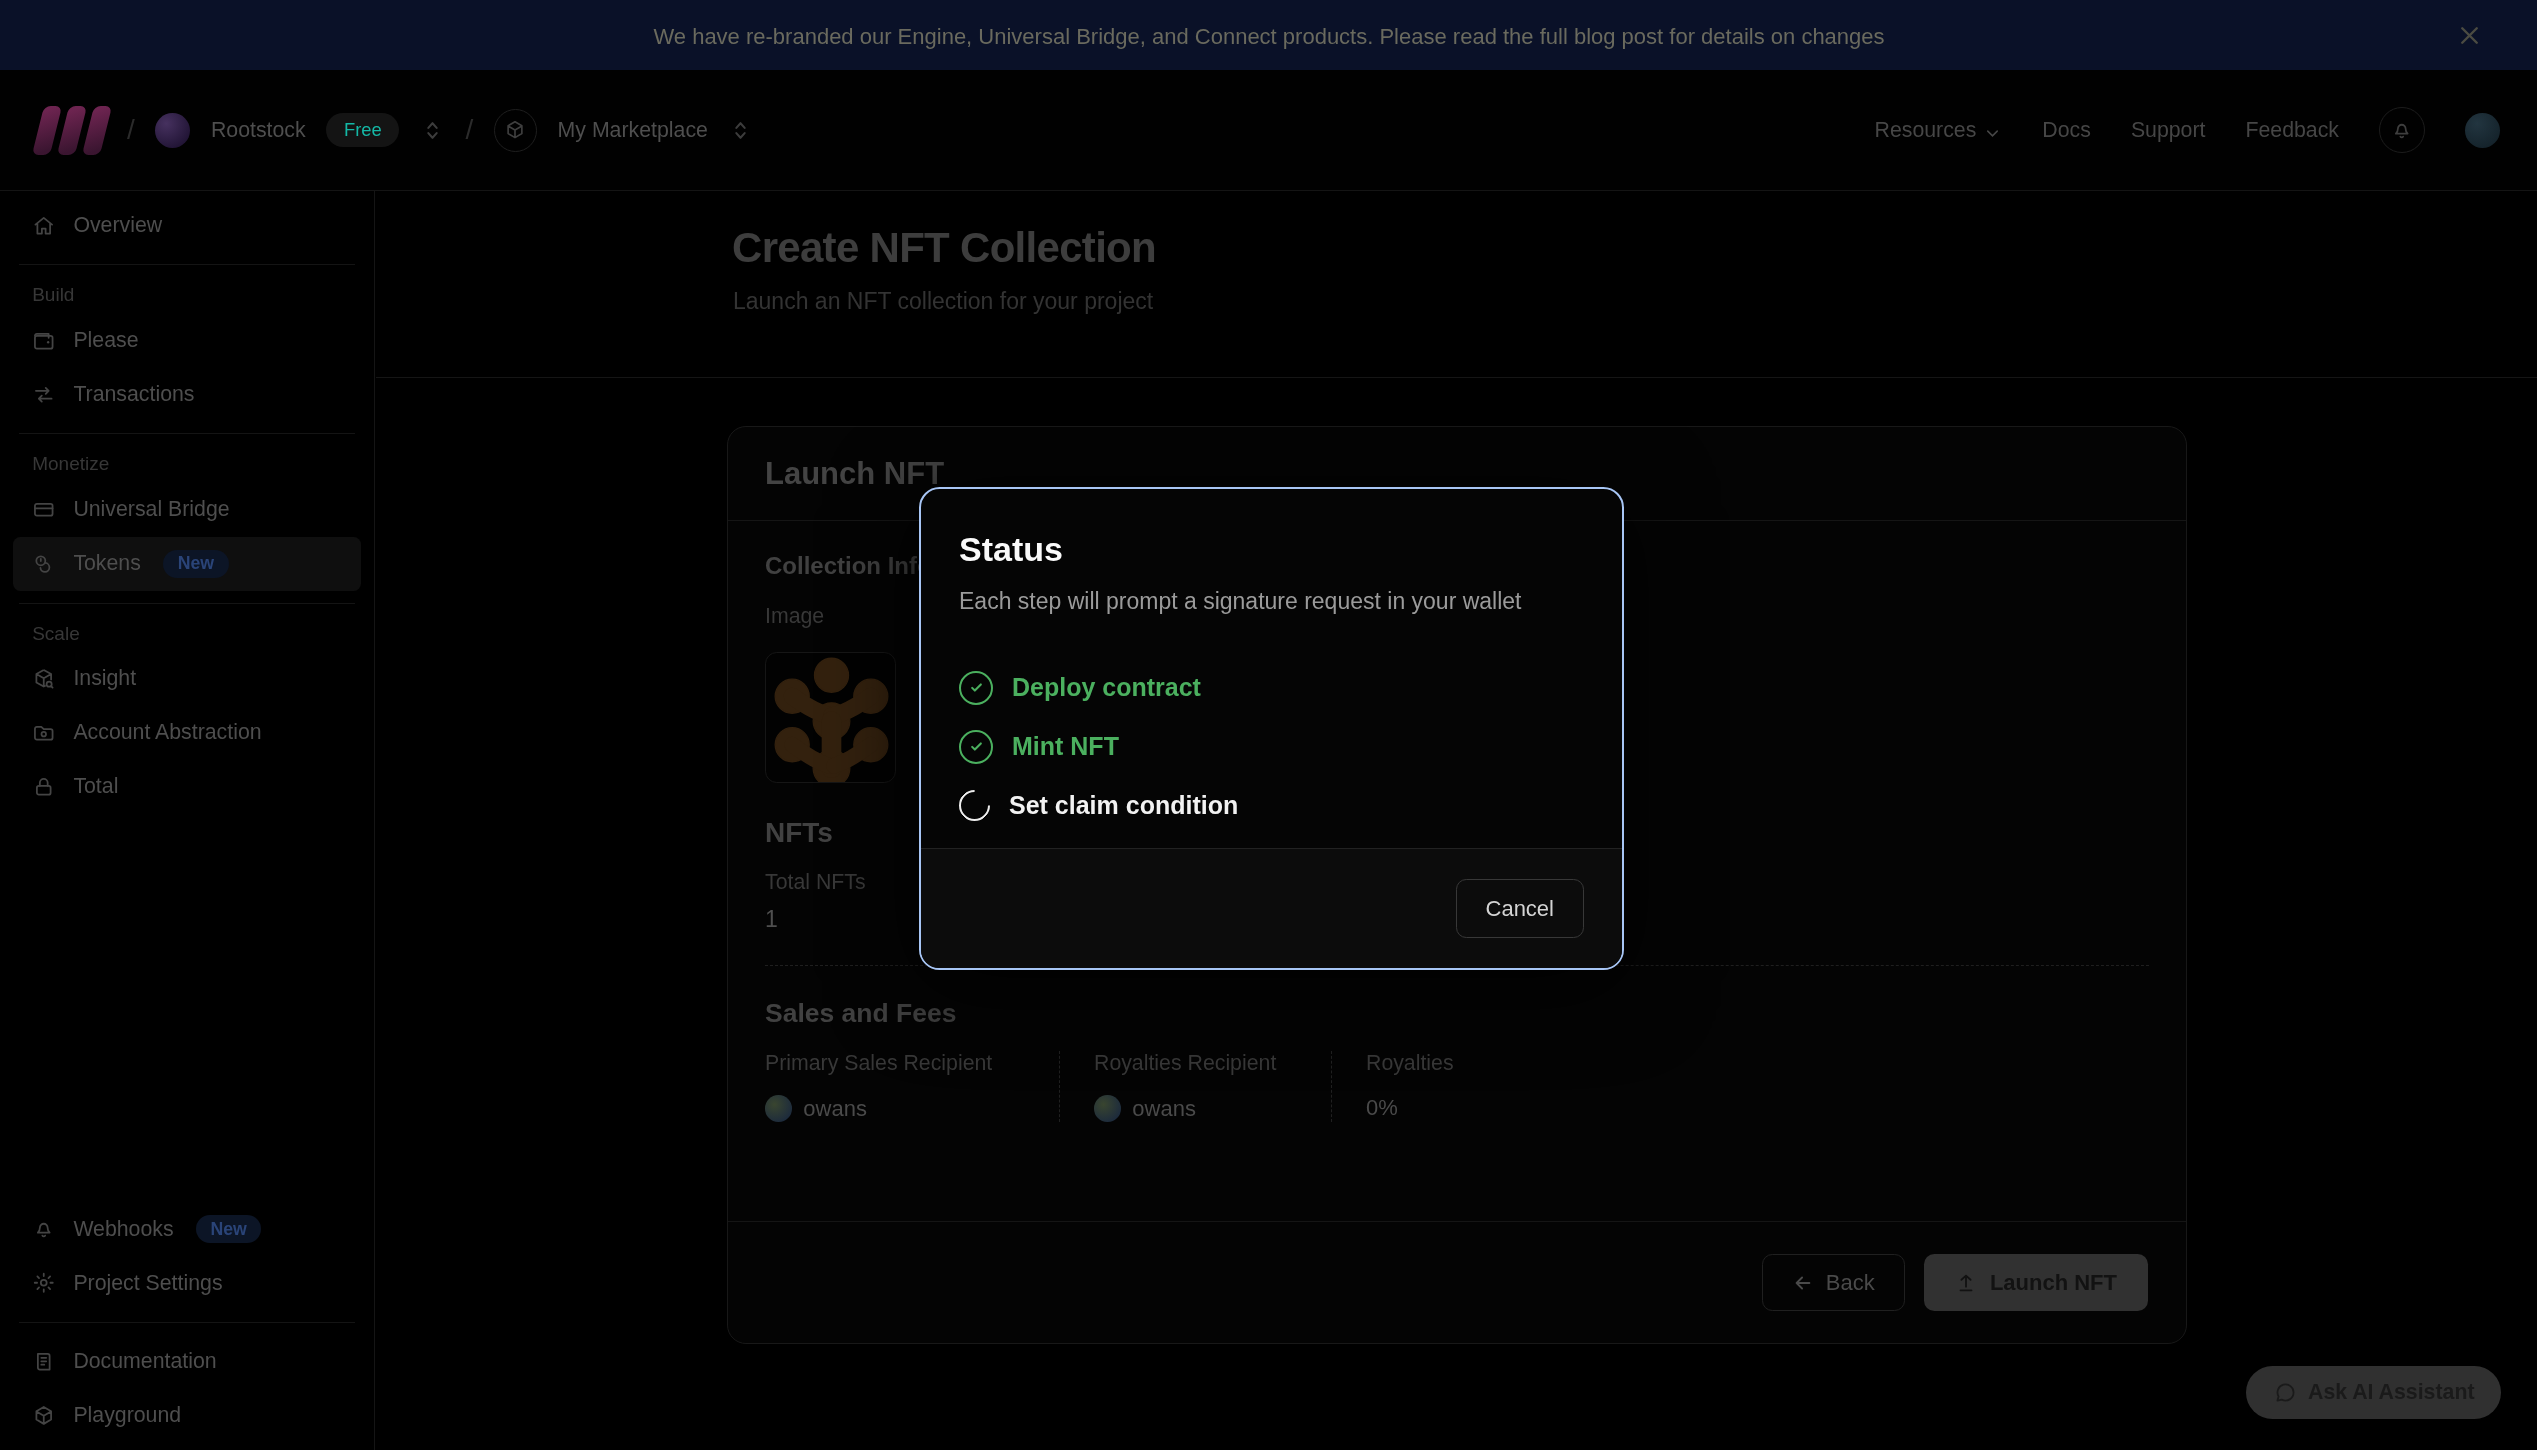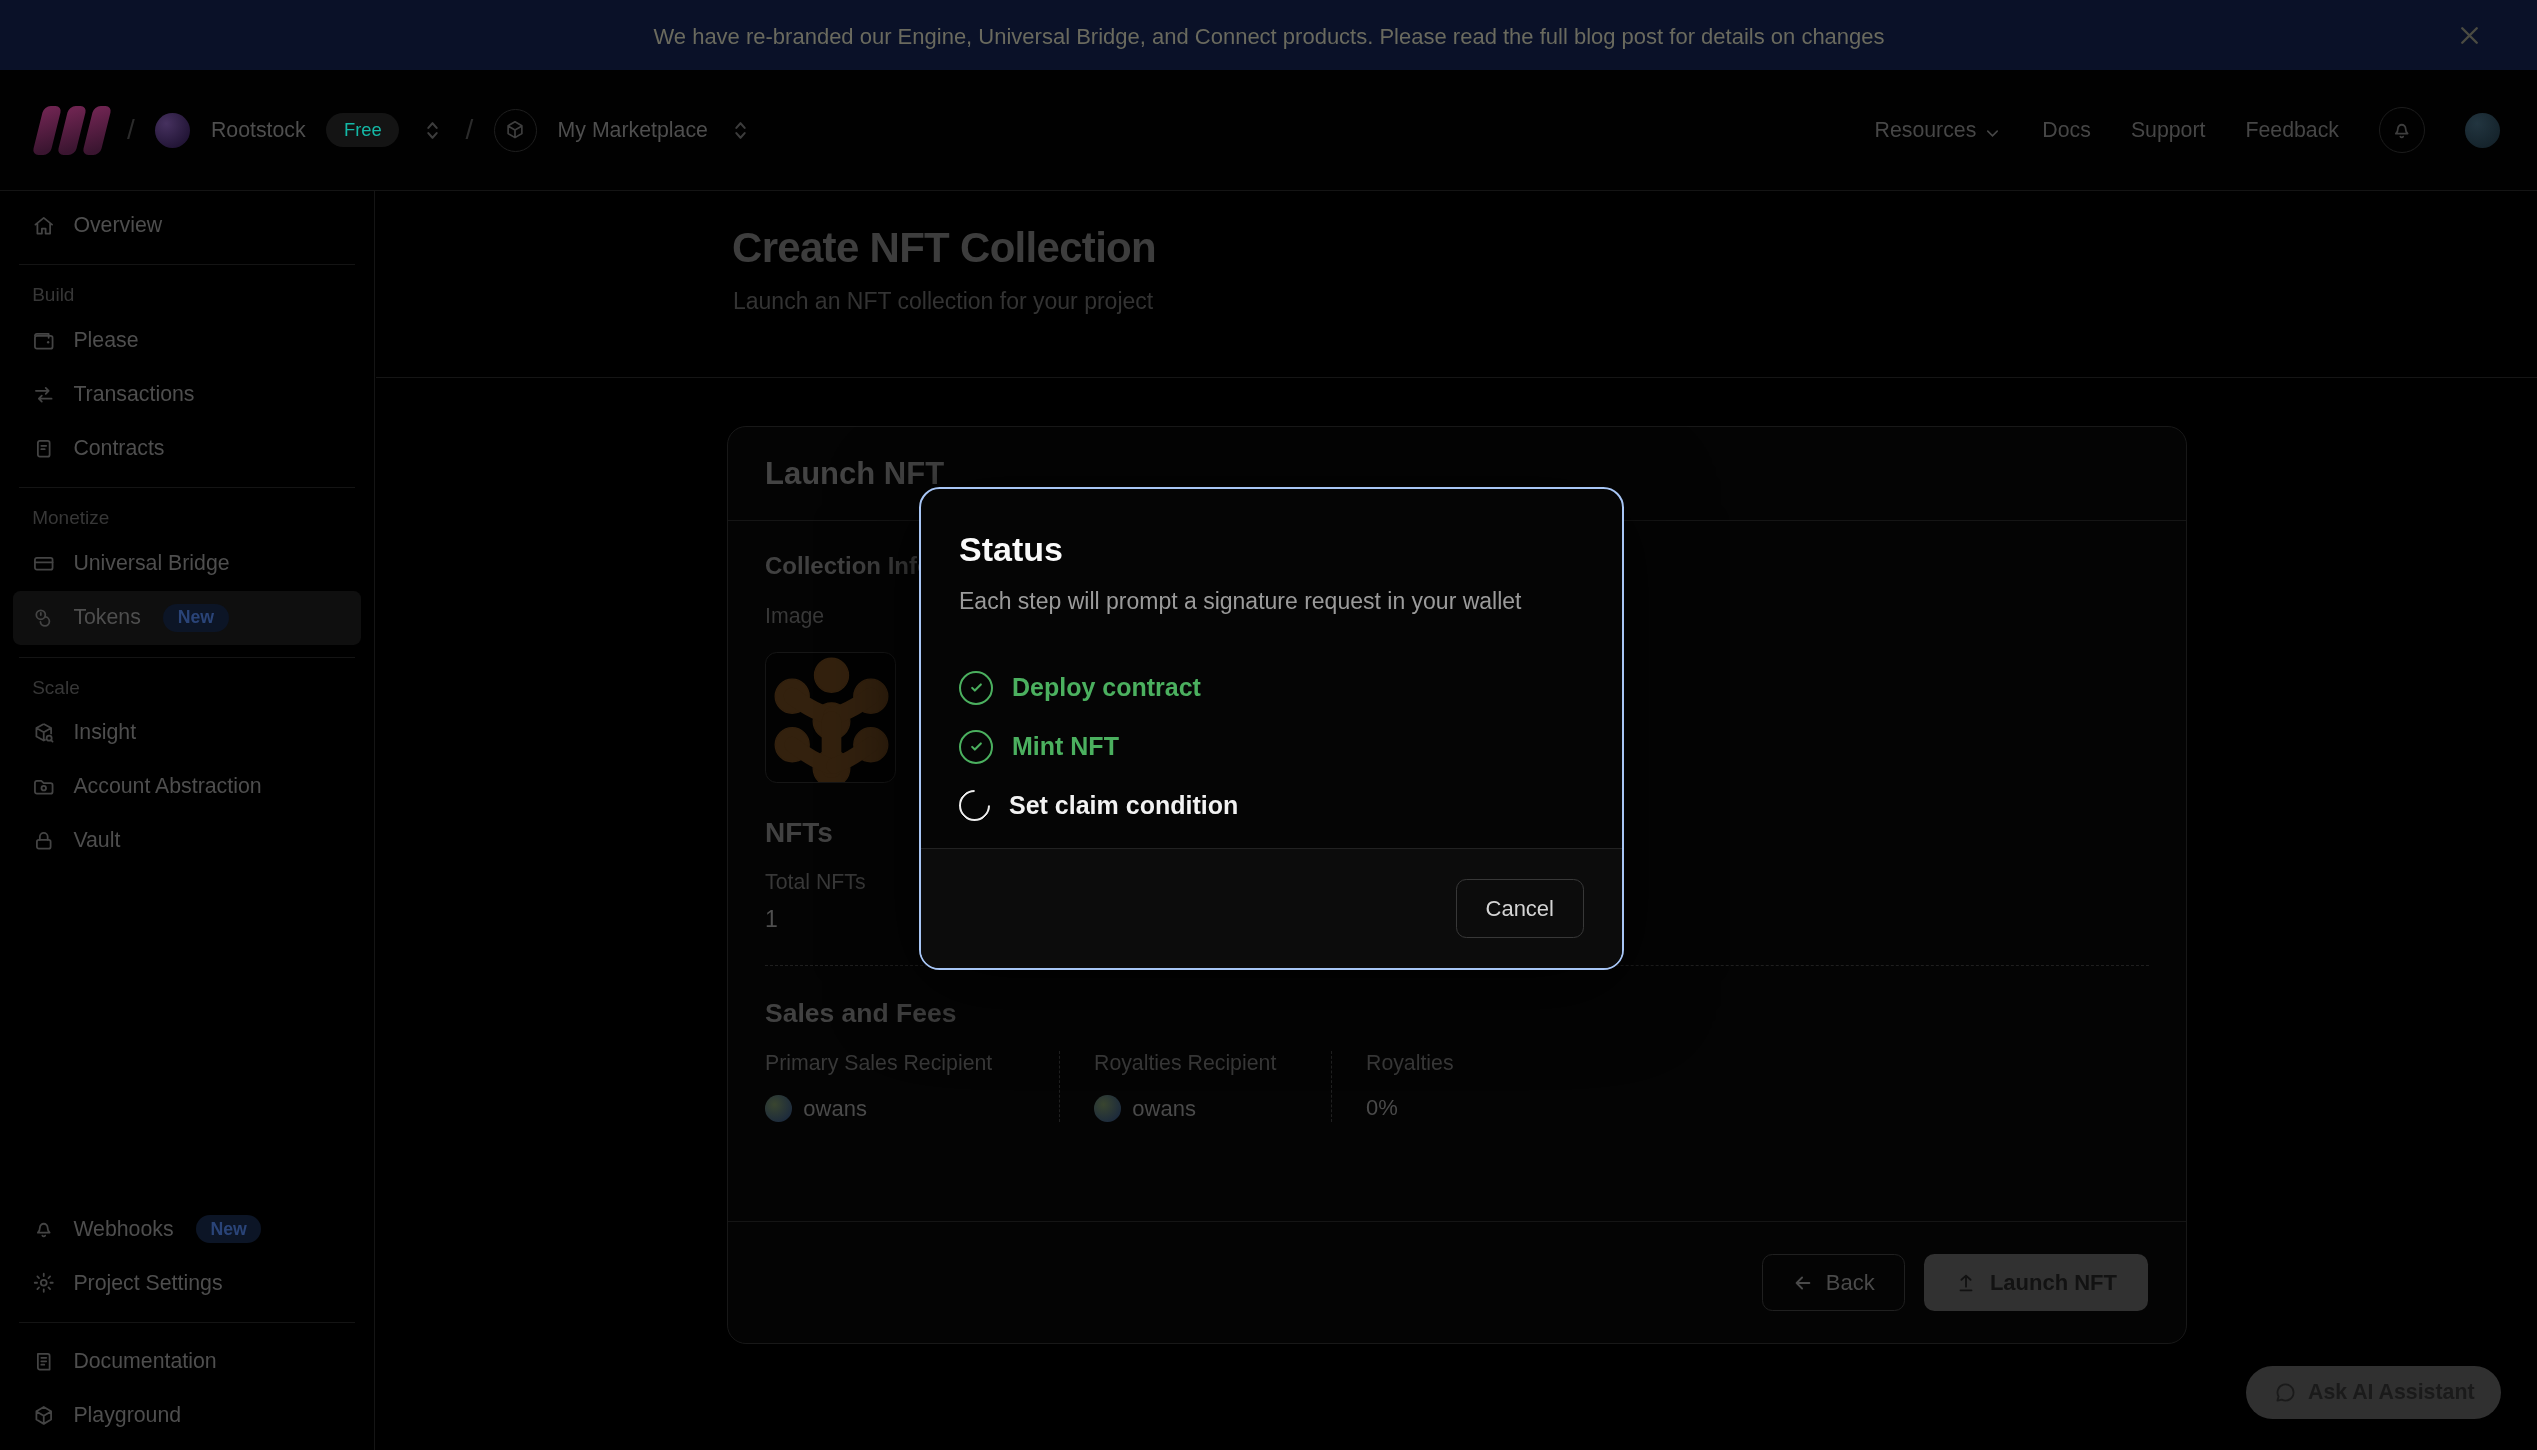--- a/index.html
+++ b/index.html
@@ -207,29 +207,20 @@
     <span>Please</span>
   </div>
   <div class="sb-item">
     <span class="ic">
       <svg width="23.5" height="23.5" viewBox="0 0 24 24" fill="none" stroke="currentColor" stroke-width="1.8" stroke-linecap="round" stroke-linejoin="round">
           <path d="M4 8h13M14 5l3 3-3 3M20 16H7M10 13l-3 3 3 3"></path>
         </svg>
     </span>
     <span>Transactions</span>
   </div>
-  <div class="sb-item">
-    <span class="ic">
-      <svg width="23.5" height="23.5" viewBox="0 0 24 24" fill="none" stroke="currentColor" stroke-width="1.8" stroke-linecap="round" stroke-linejoin="round">
-          <rect x="6" y="4" width="12" height="16" rx="2"></rect>
-          <path d="M9.5 9h5M9.5 12.5h3.5"></path>
-        </svg>
-    </span>
-    <span>Contracts</span>
-  </div>
   <div class="sb-div"></div>
 
   <div class="sb-label">Monetize</div>
   <div class="sb-item">
     <span class="ic">
       <svg width="23.5" height="23.5" viewBox="0 0 24 24" fill="none" stroke="currentColor" stroke-width="1.8" stroke-linecap="round" stroke-linejoin="round">
           <rect x="3" y="6" width="18" height="12" rx="2"></rect>
           <path d="M3 10.5h18"></path>
         </svg>
     </span>
@@ -267,21 +258,21 @@
     </span>
     <span>Account Abstraction</span>
   </div>
   <div class="sb-item">
     <span class="ic">
       <svg width="23.5" height="23.5" viewBox="0 0 24 24" fill="none" stroke="currentColor" stroke-width="1.8" stroke-linecap="round" stroke-linejoin="round">
           <rect x="5" y="11" width="14" height="9" rx="2"></rect>
           <path d="M8 11V8a4 4 0 0 1 8 0v3"></path>
         </svg>
     </span>
-    <span>Vault</span>
+    <span>Total</span>
   </div>
 
   <div class="sb-bottom">
     <div class="sb-item">
       <span class="ic">
         <svg width="23.5" height="23.5" viewBox="0 0 24 24" fill="none" stroke="currentColor" stroke-width="1.8" stroke-linecap="round" stroke-linejoin="round">
             <path d="M18 16H6c1.6-1.6 2.1-3.1 2.1-5.2a3.9 3.9 0 1 1 7.8 0c0 2.1.5 3.6 2.1 5.2zM10.6 19a1.6 1.6 0 0 0 2.8 0"></path>
           </svg>
       </span>
       <span>Webhooks</span>

